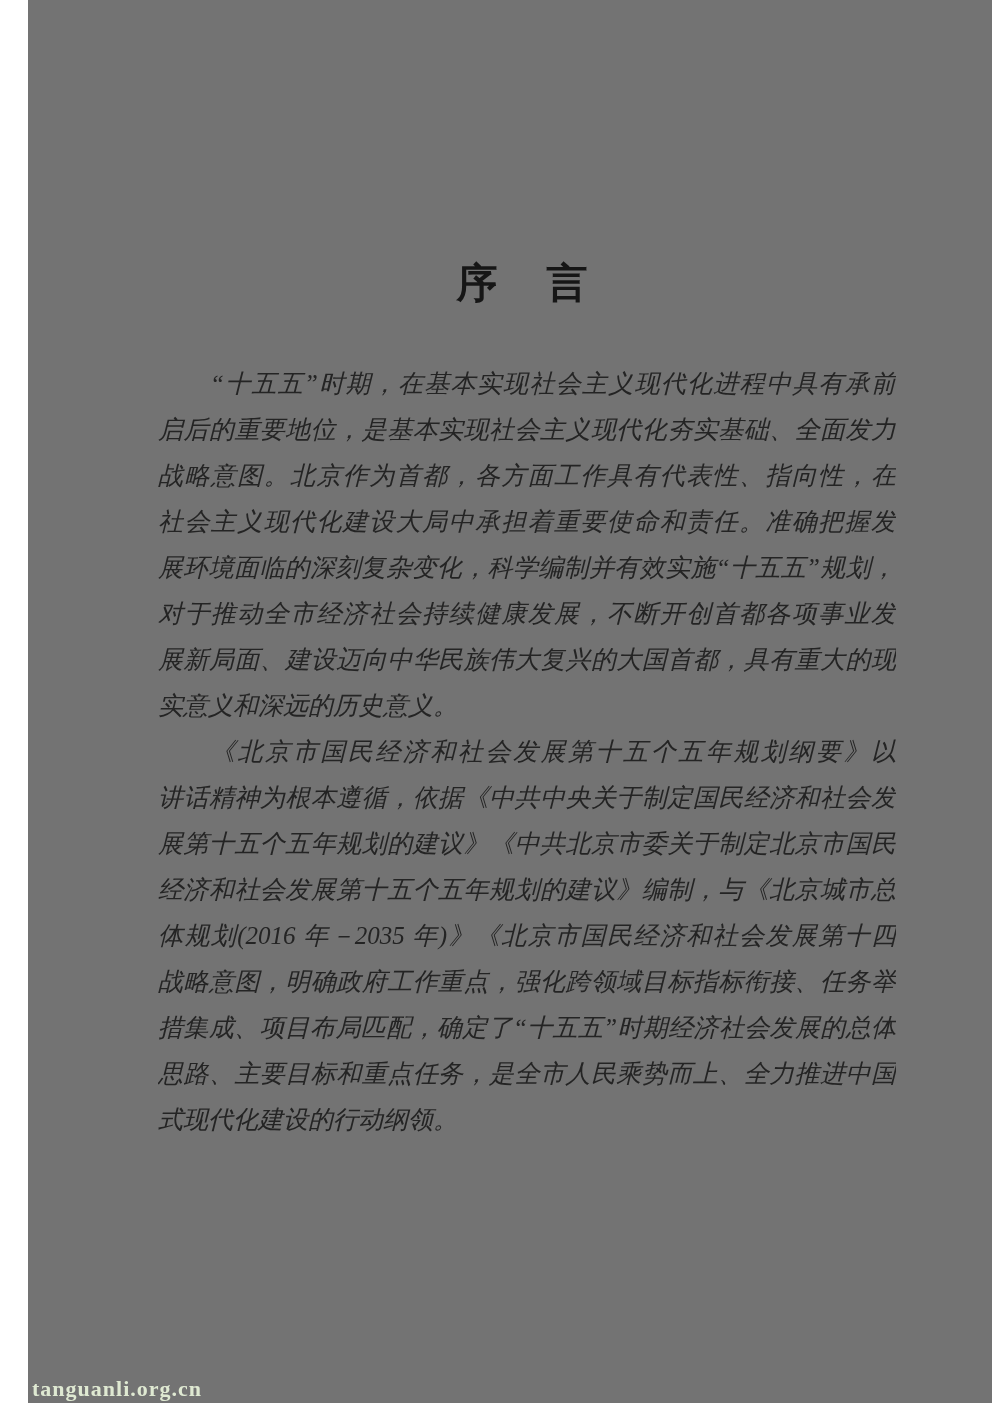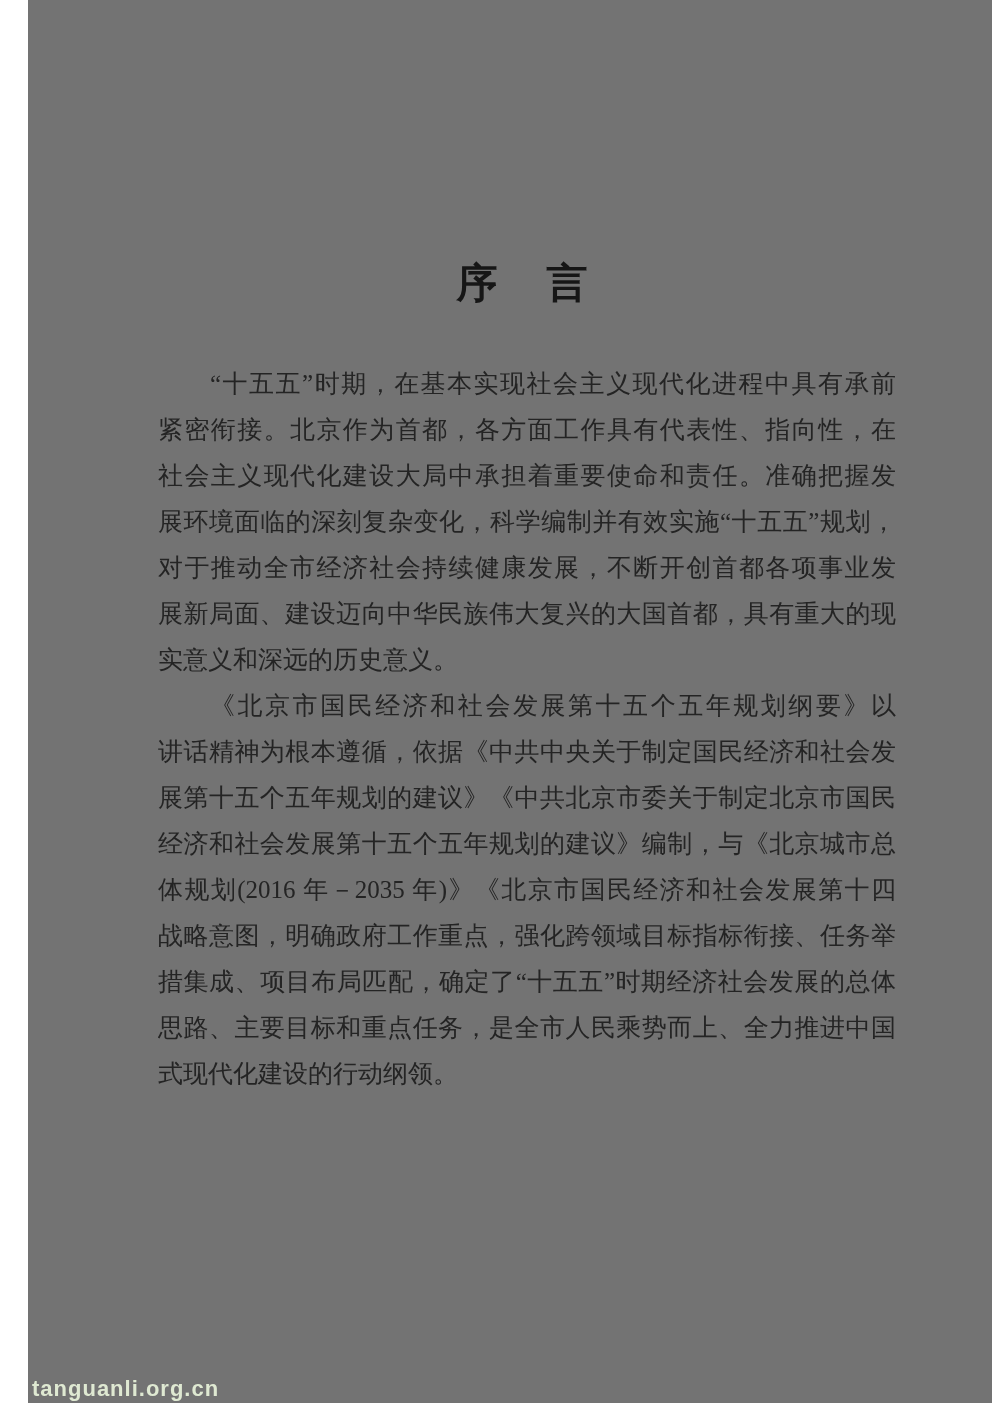--- a/index.html
+++ b/index.html
@@ -39,52 +39,54 @@
     margin: 0;
     padding: 0;
   }
   .line {
     font-size: 25px;
     line-height: 46px;
     height: 46px;
     text-align: justify;
     text-align-last: justify;
     overflow: hidden;
+    font-style: italic;
   }
   .line.indent {
     padding-left: 52px;
   }
   .line.last {
     text-align: right;
     text-align-last: left;
   }
   .watermark {
     position: absolute;
     left: 4px;
     top: 1376px;
-    font-family: Liberation Sans, sans-serif;
+    font-family: Liberation Serif, serif;
     font-weight: bold;
     font-size: 22px;
     letter-spacing: 1px;
     color: #dfe9d2;
     user-select: none;
   }
 </style>
 </head>
 <body>
 
 <div class="page">
 
   <div class="doc-title">序　言</div>
 
   <div class="doc-body">
 
     <div class="para">
       <div class="line indent">“十五五”时期，在基本实现社会主义现代化进程中具有承前</div>
-      <div class="line">紧密衔接。北京作为首都，各方面工作具有代表性、指向性，在</div>
+      <div class="line">启后的重要地位，是基本实现社会主义现代化夯实基础、全面发力</div>
+      <div class="line">战略意图。北京作为首都，各方面工作具有代表性、指向性，在</div>
       <div class="line">社会主义现代化建设大局中承担着重要使命和责任。准确把握发</div>
       <div class="line">展环境面临的深刻复杂变化，科学编制并有效实施“十五五”规划，</div>
       <div class="line">对于推动全市经济社会持续健康发展，不断开创首都各项事业发</div>
       <div class="line">展新局面、建设迈向中华民族伟大复兴的大国首都，具有重大的现</div>
       <div class="line last">实意义和深远的历史意义。</div>
     </div>
 
     <div class="para">
       <div class="line indent">《北京市国民经济和社会发展第十五个五年规划纲要》以</div>
       <div class="line">讲话精神为根本遵循，依据《中共中央关于制定国民经济和社会发</div>

